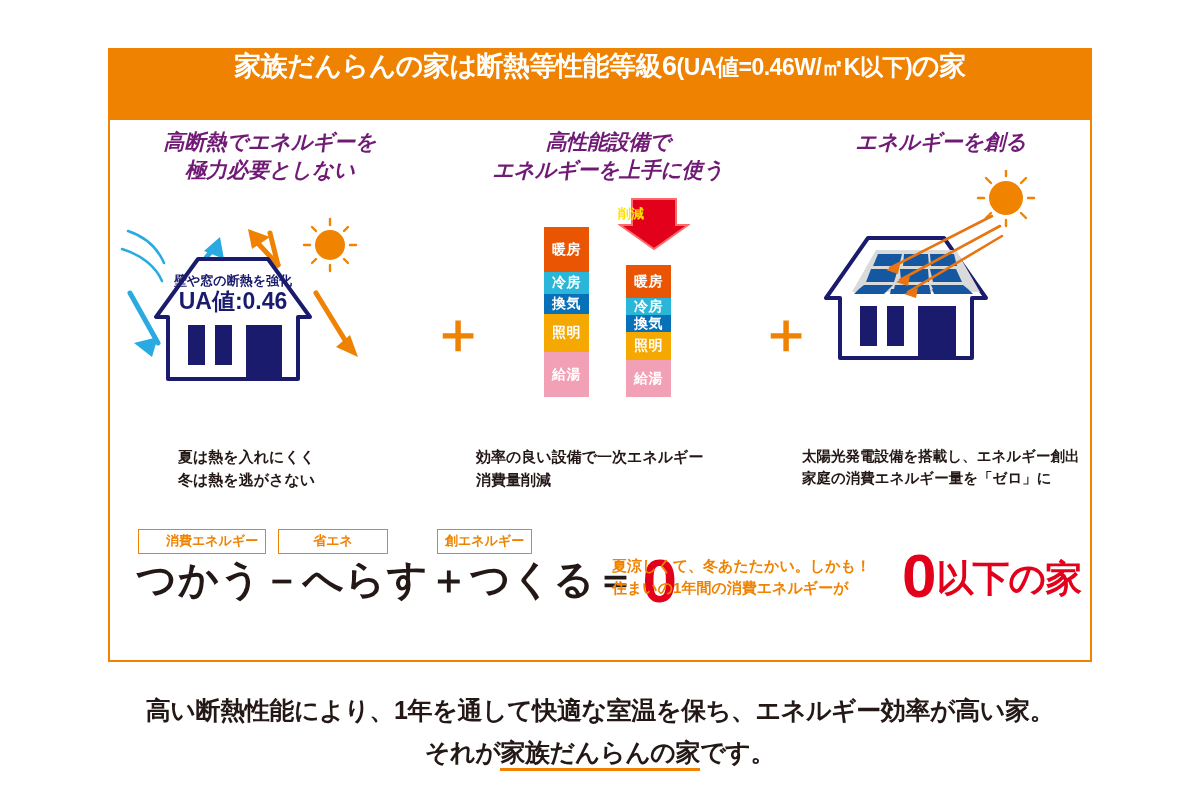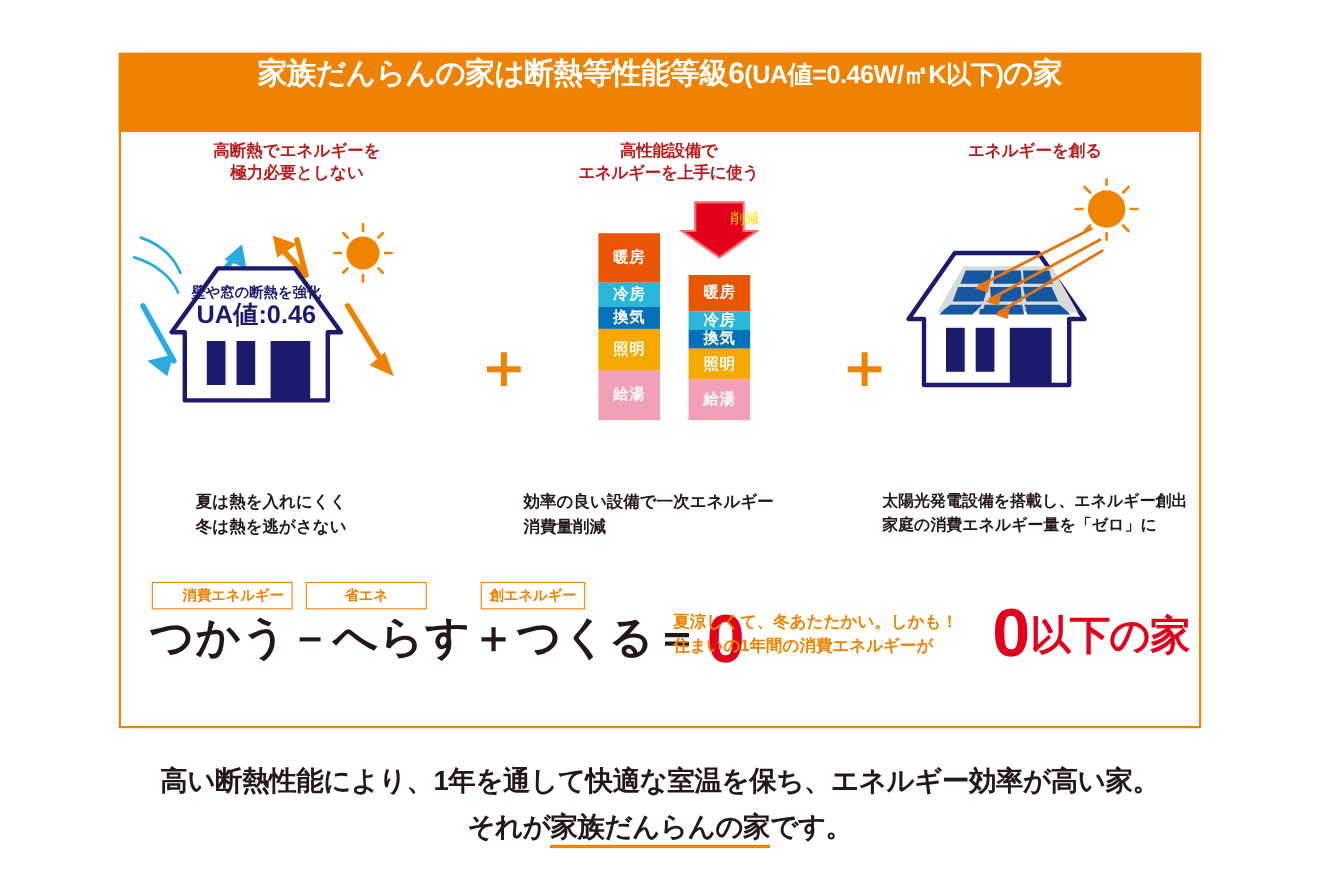--- a/index.html
+++ b/index.html
@@ -44,25 +44,26 @@
   .col {
     position: absolute;
     top: 0;
     text-align: center;
   }
   .col-1 { left: 10px;  width: 300px; }
   .col-2 { left: 348px; width: 300px; }
   .col-3 { left: 686px; width: 290px; }
 
   .col-title {
-    color: #b91c1c;
-    font-weight: bold;
-    font-size: 15px;
+    color: #701a75;
+    font-weight: bold;
+    font-size: 21px;
     line-height: 1.32;
     white-space: nowrap;
+    font-style: italic;
   }
   .col-2 .col-title { letter-spacing: -0.3px; }
 
   .plus {
     position: absolute;
     top: 185px;
     width: 44px; height: 44px;
     color: #ef8200;
     font-size: 56px; font-weight: bold;
     line-height: 40px;
@@ -150,21 +151,21 @@
   }
   .brand-underline {
     border-bottom: 3px solid #ef8200;
     padding-bottom: 2px;
   }
 
   
   .bars { position: relative; width: 100%; height: 200px; }
   .bar {
     position: absolute;
-    width: 56px;
+    width: 45px;
     bottom: 0;
   }
   .bar-left  { left: 86px; }
   .bar-right { left: 168px; }
   .seg {
     width: 100%;
     color: #ffffff;
     font-size: 14px;
     font-weight: bold;
     display: flex; align-items: center; justify-content: center;
@@ -172,22 +173,22 @@
   }
   .reduce-arrow {
     position: absolute;
     left: 160px; top: 0px;
     width: 72px; height: 54px;
   }
   .reduce-label {
     position: absolute;
     left: 160px; top: 8px;
     width: 72px;
-    text-align: right;
-    font-size: 13px; font-weight: normal;
+    text-align: left;
+    font-size: 13px; font-weight: bold;
     color: #ffe400;
     z-index: 2;
   }
 </style>
 </head>
 <body>
 
 <div id="root">
 
   <div class="panel"></div>

